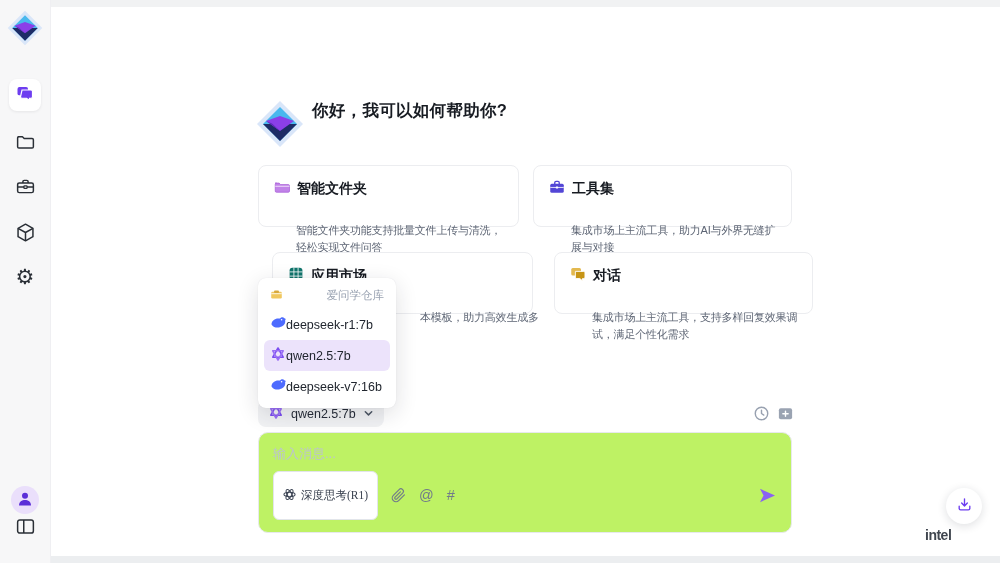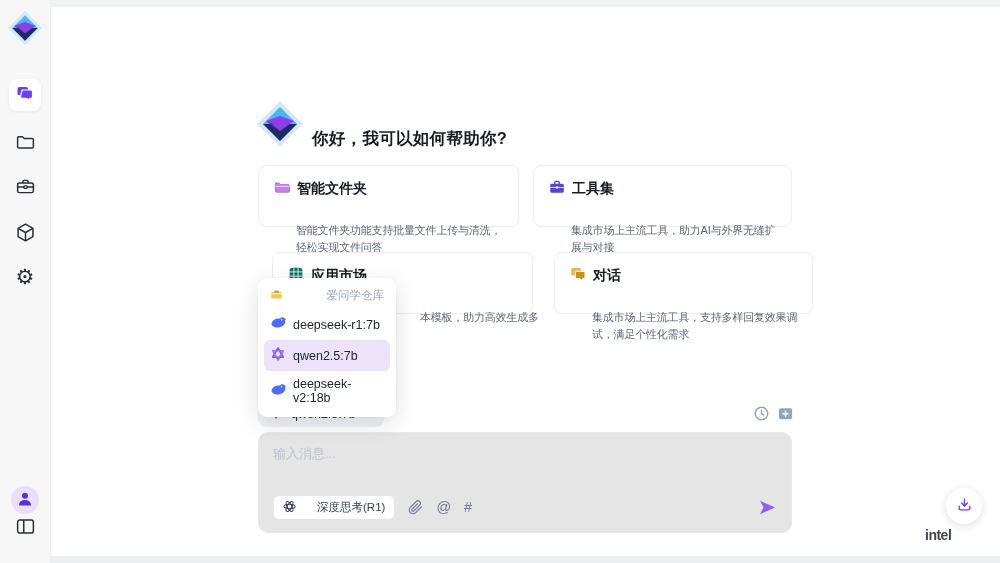--- a/index.html
+++ b/index.html
@@ -23,35 +23,35 @@
   
   .card{position:absolute;height:62px;background:#fff;border:1px solid #ecedf0;border-radius:8px;box-sizing:border-box;padding:12px 14px 0 14px;cursor:pointer;}
   .card-head{display:flex;align-items:center;gap:6px;}
   .card-title{font-size:14px;font-weight:700;color:#171b22;}
   .card-desc{margin-left:23px;margin-top:22px;font-size:11px;line-height:1.55;color:#5d6574;letter-spacing:-0.2px;}
   .desc-offset{margin-left:133px;white-space:nowrap;}
 
   
   .dropdown{left:258px;top:278px;width:138px;background:#fff;border-radius:8px;box-shadow:0 6px 22px rgba(25,28,40,.14),0 0 1px rgba(25,28,40,.12);padding:6px;z-index:5;box-sizing:border-box;}
   .dd-header{display:flex;align-items:center;gap:6px;padding:4px 6px 6px 6px;font-size:11.5px;color:#9aa3b2;justify-content:space-between;}
-  .dd-item{display:flex;align-items:center;gap:7px;padding:6px 6px;border-radius:6px;font-size:12.5px;color:#21262f;cursor:pointer;}
+  .dd-item{display:flex;align-items:center;padding:6px 6px;border-radius:6px;font-size:12.5px;color:#21262f;cursor:pointer;}
   .dd-item.selected{background:#ece3fb;}
 
   
   .selector{left:258px;top:400px;height:27px;display:inline-flex;align-items:center;gap:7px;padding:0 10px;background:#f1f2f4;border-radius:8px;cursor:pointer;}
   .selector-label{font-size:12.5px;color:#262c38;}
 
   .tool-ic{color:#98a1b0;cursor:pointer;display:flex;align-items:center;}
 
   
-  .composer{left:258px;top:432px;width:534px;height:101px;background:#e5e5e5;border:1px solid #e7e9ed;border-radius:10px;box-sizing:border-box;}
+  .composer{left:258px;top:432px;width:534px;height:101px;background:#bef264;border:1px solid #e7e9ed;border-radius:10px;box-sizing:border-box;}
   .composer textarea{position:absolute;left:14px;top:12px;width:500px;height:45px;border:none;outline:none;resize:none;font-family:inherit;font-size:13px;color:#333;background:transparent;padding:0;}
   .composer textarea::placeholder{color:#bcc3cf;}
   .composer-bar{position:absolute;left:14px;right:14px;bottom:12px;display:flex;align-items:center;gap:13px;}
-  .think-pill{display:inline-flex;align-items:center;gap:21px;border:1px solid #e2e5ea;border-radius:6px;padding:4px 9px;font-size:11.5px;color:#39414f;cursor:pointer;background:#fff;}
+  .think-pill{display:inline-flex;align-items:center;gap:5px;border:1px solid #e2e5ea;border-radius:6px;padding:16px 9px;font-size:11.5px;color:#39414f;cursor:pointer;background:#fff;font-family:Liberation Serif, serif;}
   .glyph-btn{font-size:14.5px;color:#717b8a;cursor:pointer;line-height:1;}
   .send-btn{margin-left:auto;cursor:pointer;display:flex;align-items:center;}
 
   
   .dl-btn{left:946px;top:488px;width:36px;height:36px;border-radius:50%;background:#fff;box-shadow:0 2px 10px rgba(20,25,40,.14);display:flex;align-items:center;justify-content:center;cursor:pointer;z-index:3;}
   .intel{left:925px;top:527px;width:70px;z-index:3;}
   .intel-row{display:flex;align-items:baseline;justify-content:center;gap:3px;flex-direction:column;}
   .i-brand{font-size:14px;font-weight:700;color:#40464f;letter-spacing:-0.5px;}
   .i-core{font-size:11px;color:#40464f;letter-spacing:2px;text-transform:uppercase;margin-top:21px;}
   .i-ultra{display:block;width:fit-content;margin:1px 4px 0 auto;font-size:5.5px;border:1px solid #565b63;border-radius:2px;padding:0 2px;color:#565b63;text-transform:uppercase;letter-spacing:1px;}
@@ -140,21 +140,21 @@
     <span>
       <svg width="48" height="48" viewBox="0 0 48 48">
         <polygon points="24,1 47,24 24,47 1,24" fill="#d9e6f9"></polygon>
         <polygon points="24,7 41,24 24,41 7,24" fill="#49b8ee"></polygon>
         <polygon points="7,24 41,24 24,41" fill="#1d2b66"></polygon>
         <polygon points="10,21 24,16 38,21 24,31" fill="#8b3fe8"></polygon>
         <polygon points="10,21 24,31 16,23.5" fill="#5f2bb8"></polygon>
       </svg>
     </span>
   </div>
-  <div class="abs greet-title" style="left:312px;top:128px;text-align:center;">你好，我可以如何帮助你?</div>
+  <div class="abs greet-title" style="left:312px;top:100px;text-align:center;">你好，我可以如何帮助你?</div>
 
   <div class="card" style="left:258px;top:165px;width:261px;">
     <div class="card-head">
       <span>
         <svg width="18" height="18" viewBox="0 0 24 24">
           <path d="M3,6.8 h5.2 l2,2 h10.2 a1.6,1.6 0 0 1 1.6,1.6 v7 a1.6,1.6 0 0 1 -1.6,1.6 H4.6 a1.6,1.6 0 0 1 -1.6,-1.6 v-9 a1.6,1.6 0 0 1 1.6,-1.6 z" fill="#c183e8" stroke="#a95fd8" stroke-width="1"></path>
           <path d="M3,11 h19" stroke="#fff" stroke-width="1"></path>
         </svg>
       </span>
       <span class="card-title">智能文件夹</span>
@@ -235,21 +235,21 @@
       <span>qwen2.5:7b</span>
     </div>
 
     <div class="dd-item">
       <span>
         <svg width="16" height="16" viewBox="0 0 16 16">
           <path d="M1.5,9.5 C1.5,5 6,2.6 10,3.6 C11,2 13.5,1.8 14.3,3.2 C15.8,3.3 16,4.6 15.1,5.6 C15.8,7.6 14.6,10.4 11.8,11.6 C9.2,12.8 4,13.6 1.5,9.5 Z" fill="#4d6bfe"></path>
           <circle cx="11.6" cy="4.7" r="0.8" fill="#fff"></circle>
         </svg>
       </span>
-      <span>deepseek-v2:18b</span>
+      <span>deepseek-v7:16b</span>
     </div>
   </div>
 
   <div class="abs selector">
     <span>
       <svg width="16" height="16" viewBox="0 0 16 16">
         <path d="M8,2 L13.2,11.2 H2.8 Z" fill="none" stroke="#7b4df0" stroke-width="1.6" stroke-linejoin="round"></path>
         <path d="M8,14 L2.8,4.8 H13.2 Z" fill="none" stroke="#9a6ff5" stroke-width="1.6" stroke-linejoin="round"></path>
       </svg>
     </span>

